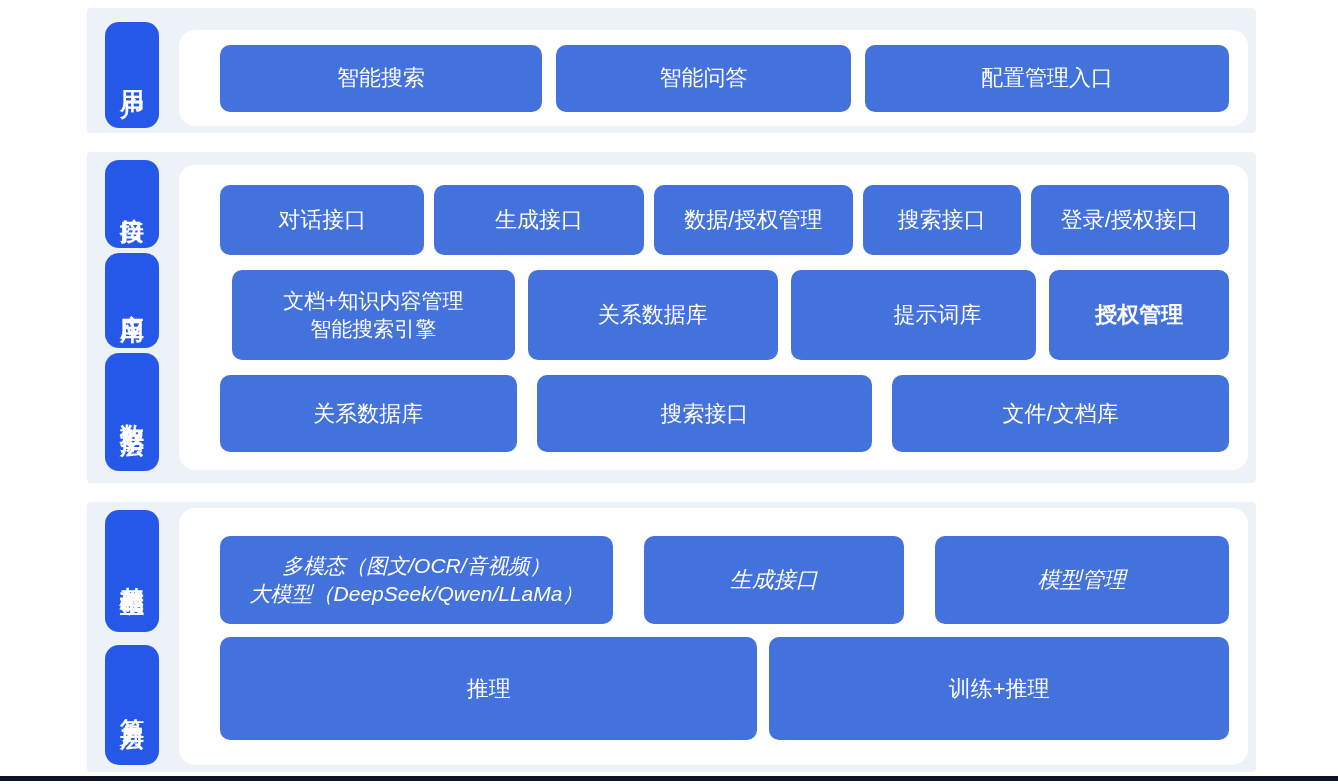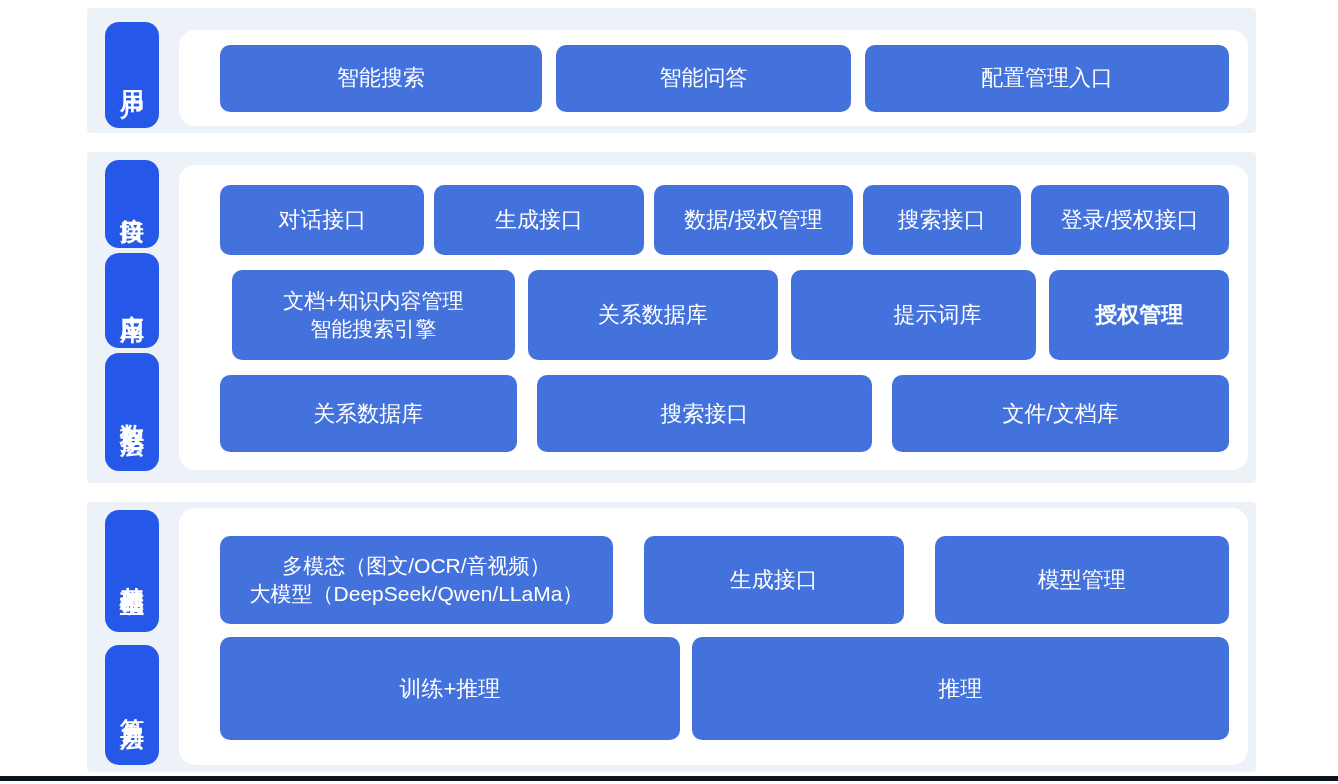--- a/index.html
+++ b/index.html
@@ -125,28 +125,28 @@
       </div>
     </div>
   </section>
 
   <section class="layer-group" style="margin-top:19px;height:270px;">
     <div class="side-col" style="margin-top:8px;gap:13px;">
       <div class="side-label" style="height:122px;letter-spacing:2px;">基础模型</div>
       <div class="side-label" style="height:120px;">算力层</div>
     </div>
     <div class="panel" style="margin-top:6px;height:257px;padding-top:28px;gap:13px;">
-      <div class="row" style="height:88px;gap:31px;">
+      <div class="row" style="height:88px;gap:31px;font-style:italic;">
         <div class="btn small" style="flex:395;">多模态（图文/OCR/音视频）
 大模型（DeepSeek/Qwen/LLaMa）</div>
         <div class="btn" style="flex:261;">生成接口</div>
         <div class="btn" style="flex:296;">模型管理</div>
       </div>
       <div class="row" style="height:103px;gap:12px;">
+        <div class="btn" style="flex:539;">推理</div>
         <div class="btn" style="flex:461;">训练+推理</div>
-        <div class="btn" style="flex:539;">推理</div>
       </div>
     </div>
   </section>
 
   <div class="footer-bar"></div>
 
 </div>
 
 </body></html>

